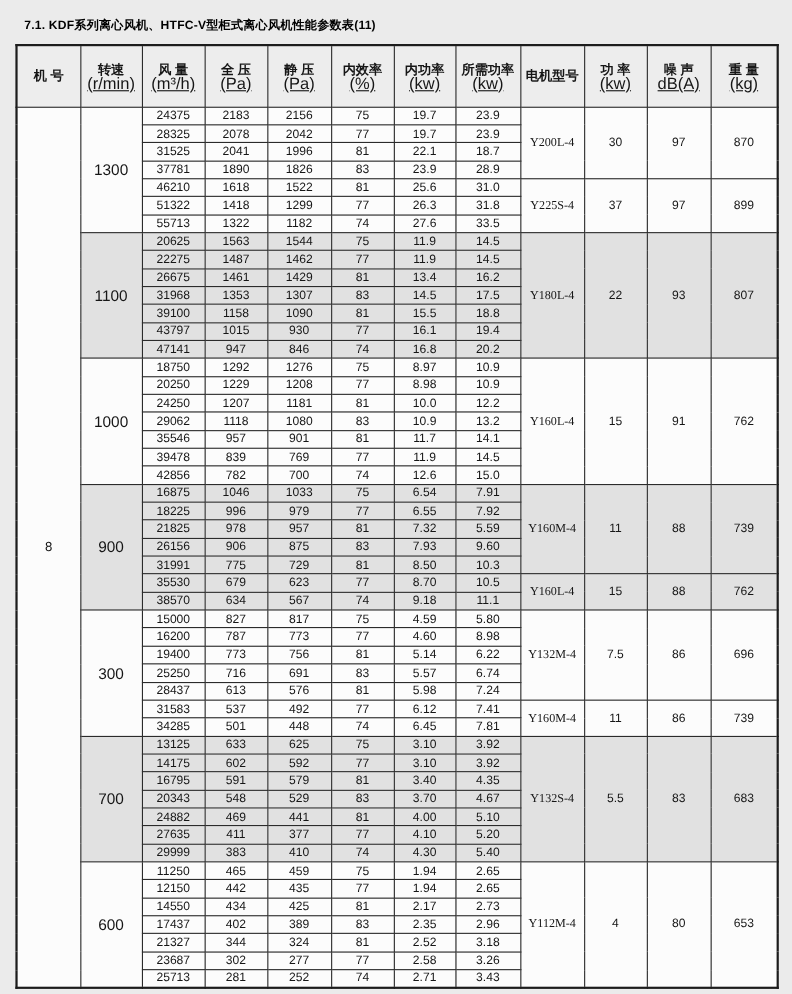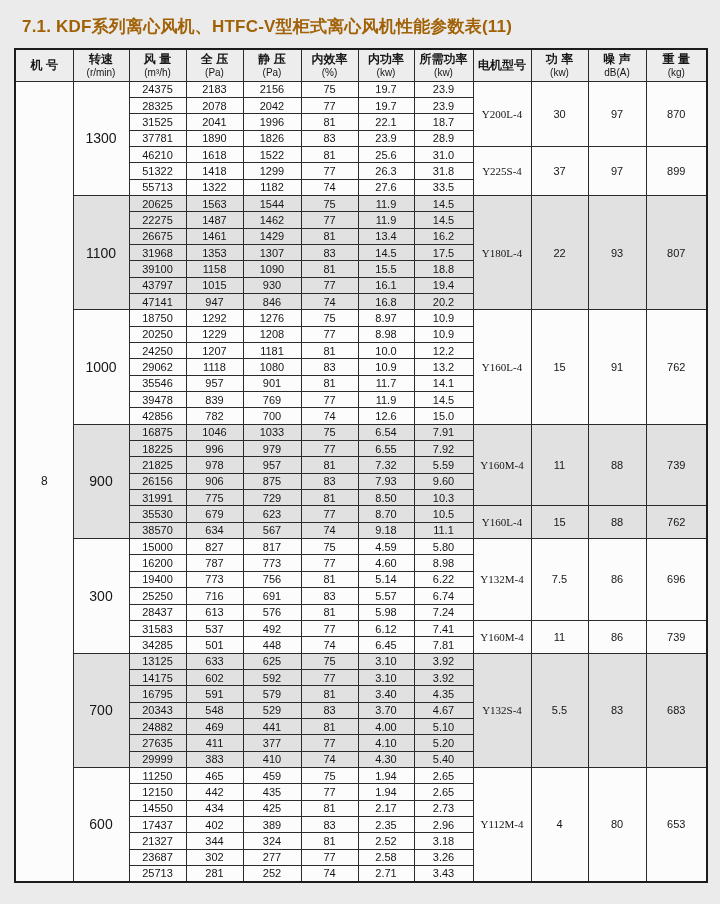--- a/index.html
+++ b/index.html
@@ -14,47 +14,47 @@
   html,body{margin:0;padding:0;}
   body{
     width:720px;height:904px;
     background:var(--page-bg);
     font-family:"Liberation Sans", sans-serif;
     color:var(--text);
     overflow:hidden;
   }
   .page-title{
     padding:15px 0 0 22px;
-    font-size:17px;
+    font-size:11px;
     font-weight:bold;
     letter-spacing:.2px;
-    color:#a16207;
+    color:#000000;
     white-space:nowrap;
   }
   table.perf{
     border-collapse:collapse;
     table-layout:fixed;
     width:692px;
     margin:10px 0 0 14px;
     border:2px solid #1c1c1c;
   }
   table.perf th, table.perf td{
     border:1px solid var(--border);
     text-align:center;
     vertical-align:middle;
     padding:0;
     overflow:hidden;
   }
-  thead tr{height:32px;}
+  thead tr{height:56px;}
   thead th{
     background:var(--header-bg);
     font-weight:bold;
   }
   thead .h1{font-size:12px;line-height:14px;font-weight:bold;}
-  thead .h2{font-size:10px;line-height:13px;font-weight:normal;}
+  thead .h2{font-size:15px;line-height:13px;font-weight:normal;text-decoration:underline;}
   tbody tr{height:16.35px;}
   tbody td{
     font-size:11px;
     line-height:12px;
     font-weight:normal;
   }
   tr.plain td{background:var(--row-plain);}
   tr.shaded td{background:var(--row-shaded);}
   td.machine-cell{
     background:var(--row-plain) !important;

